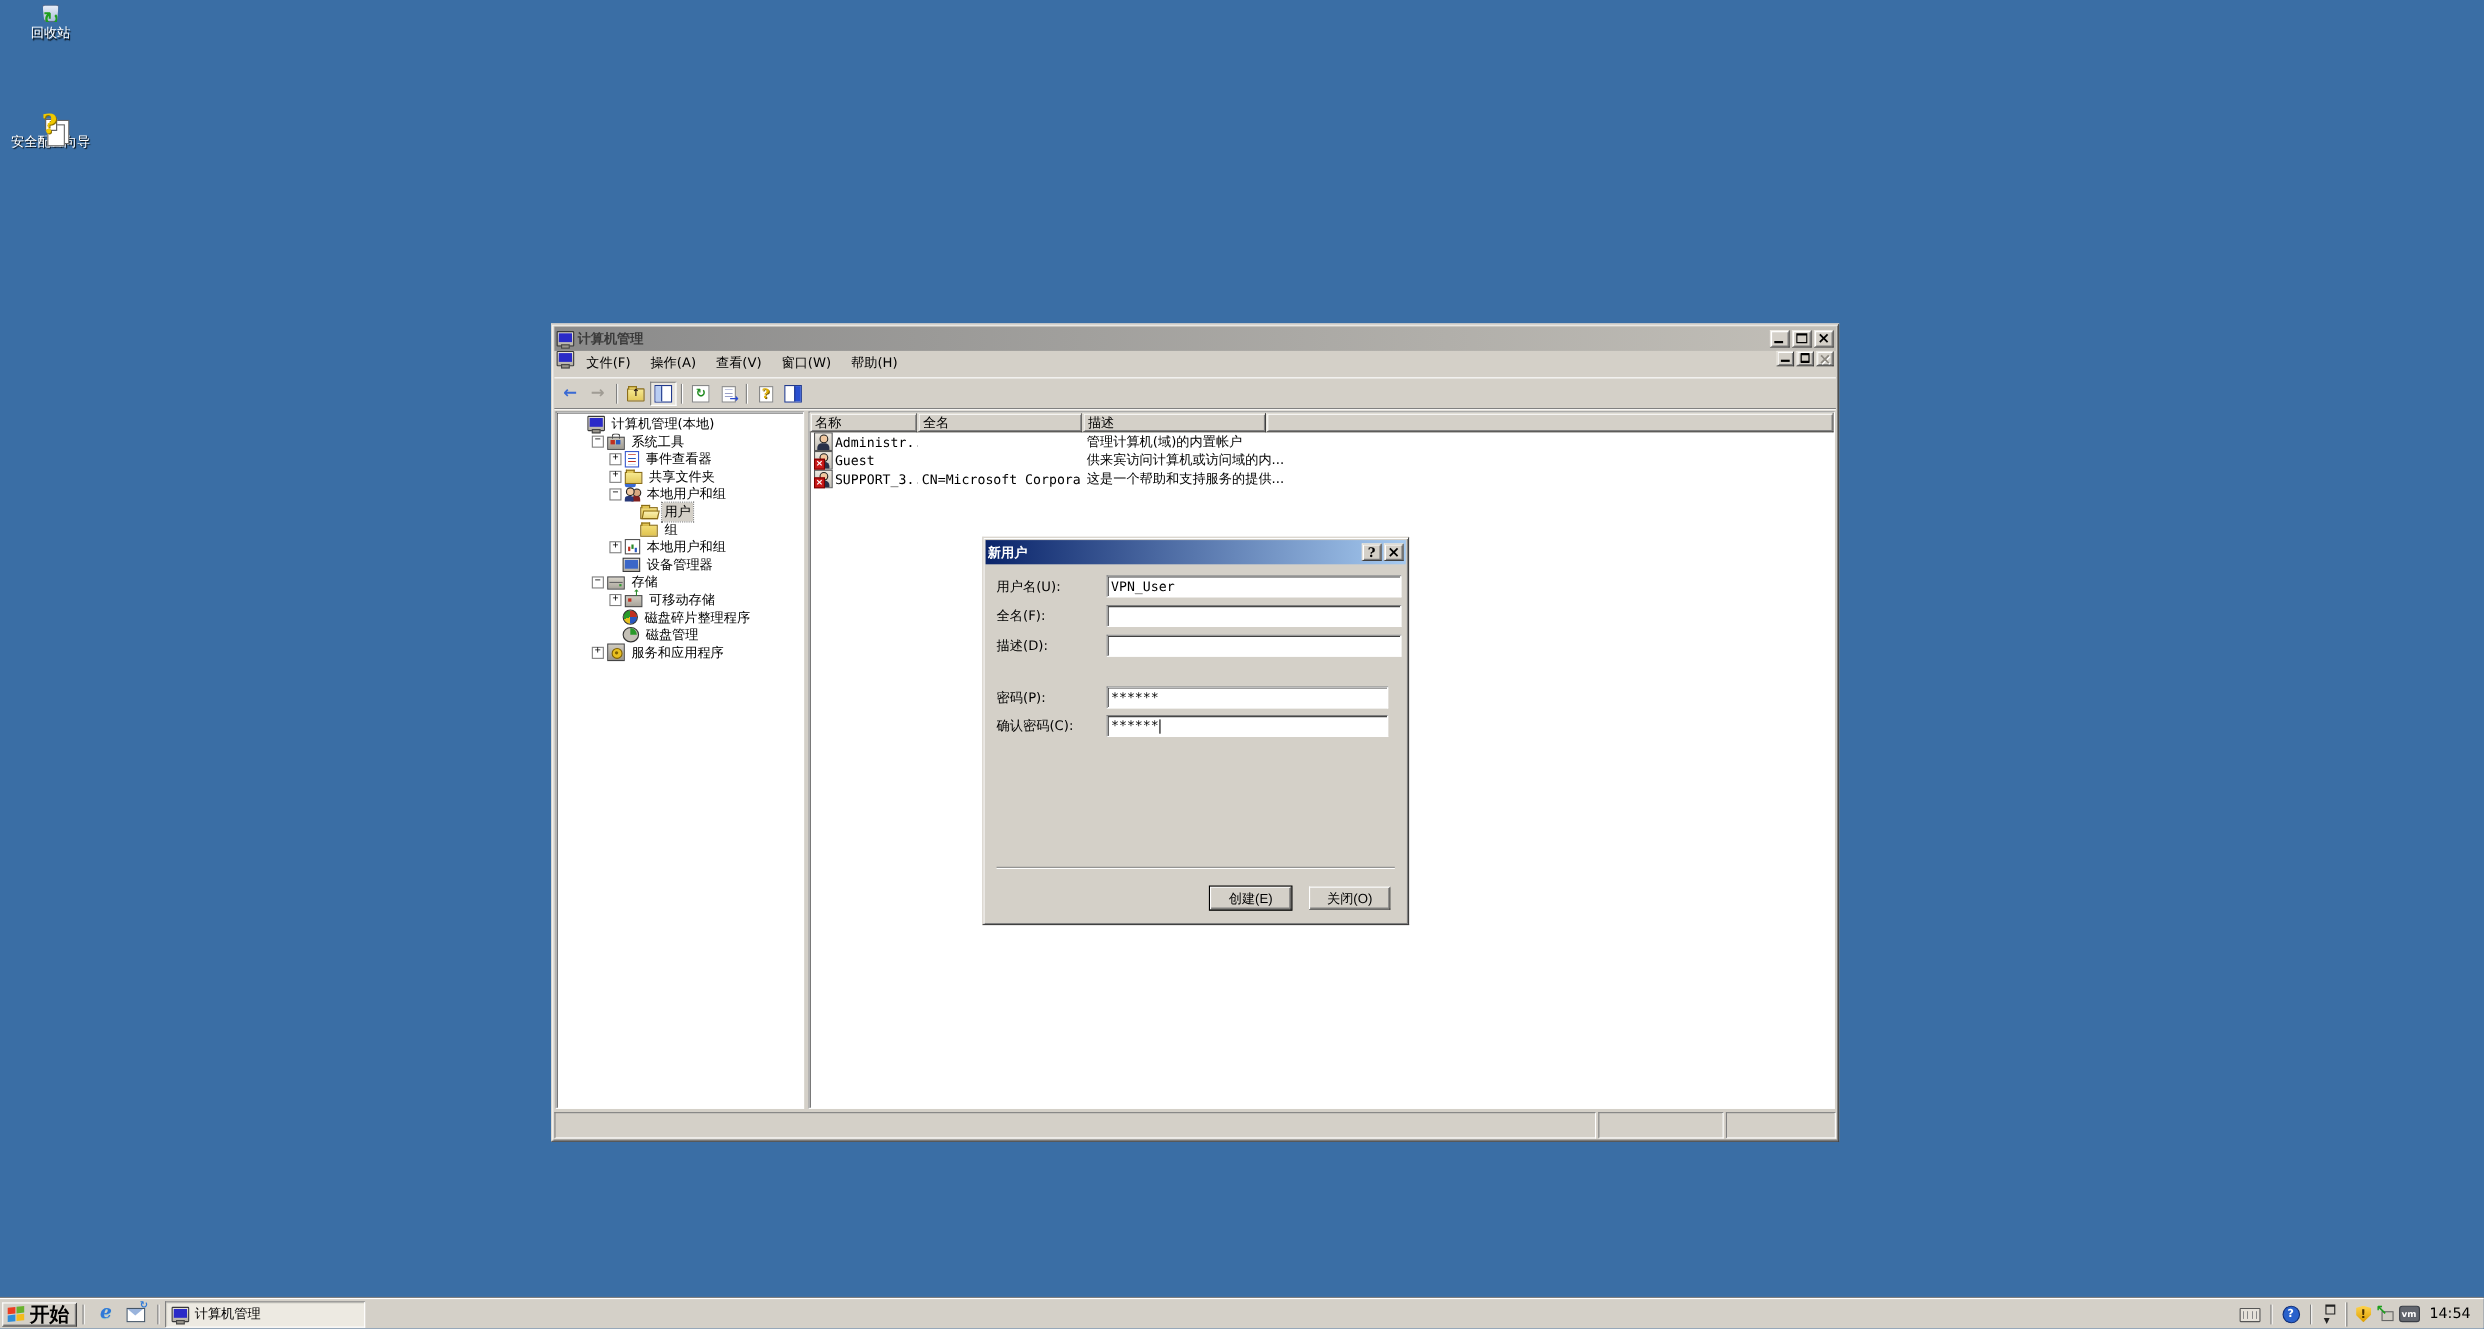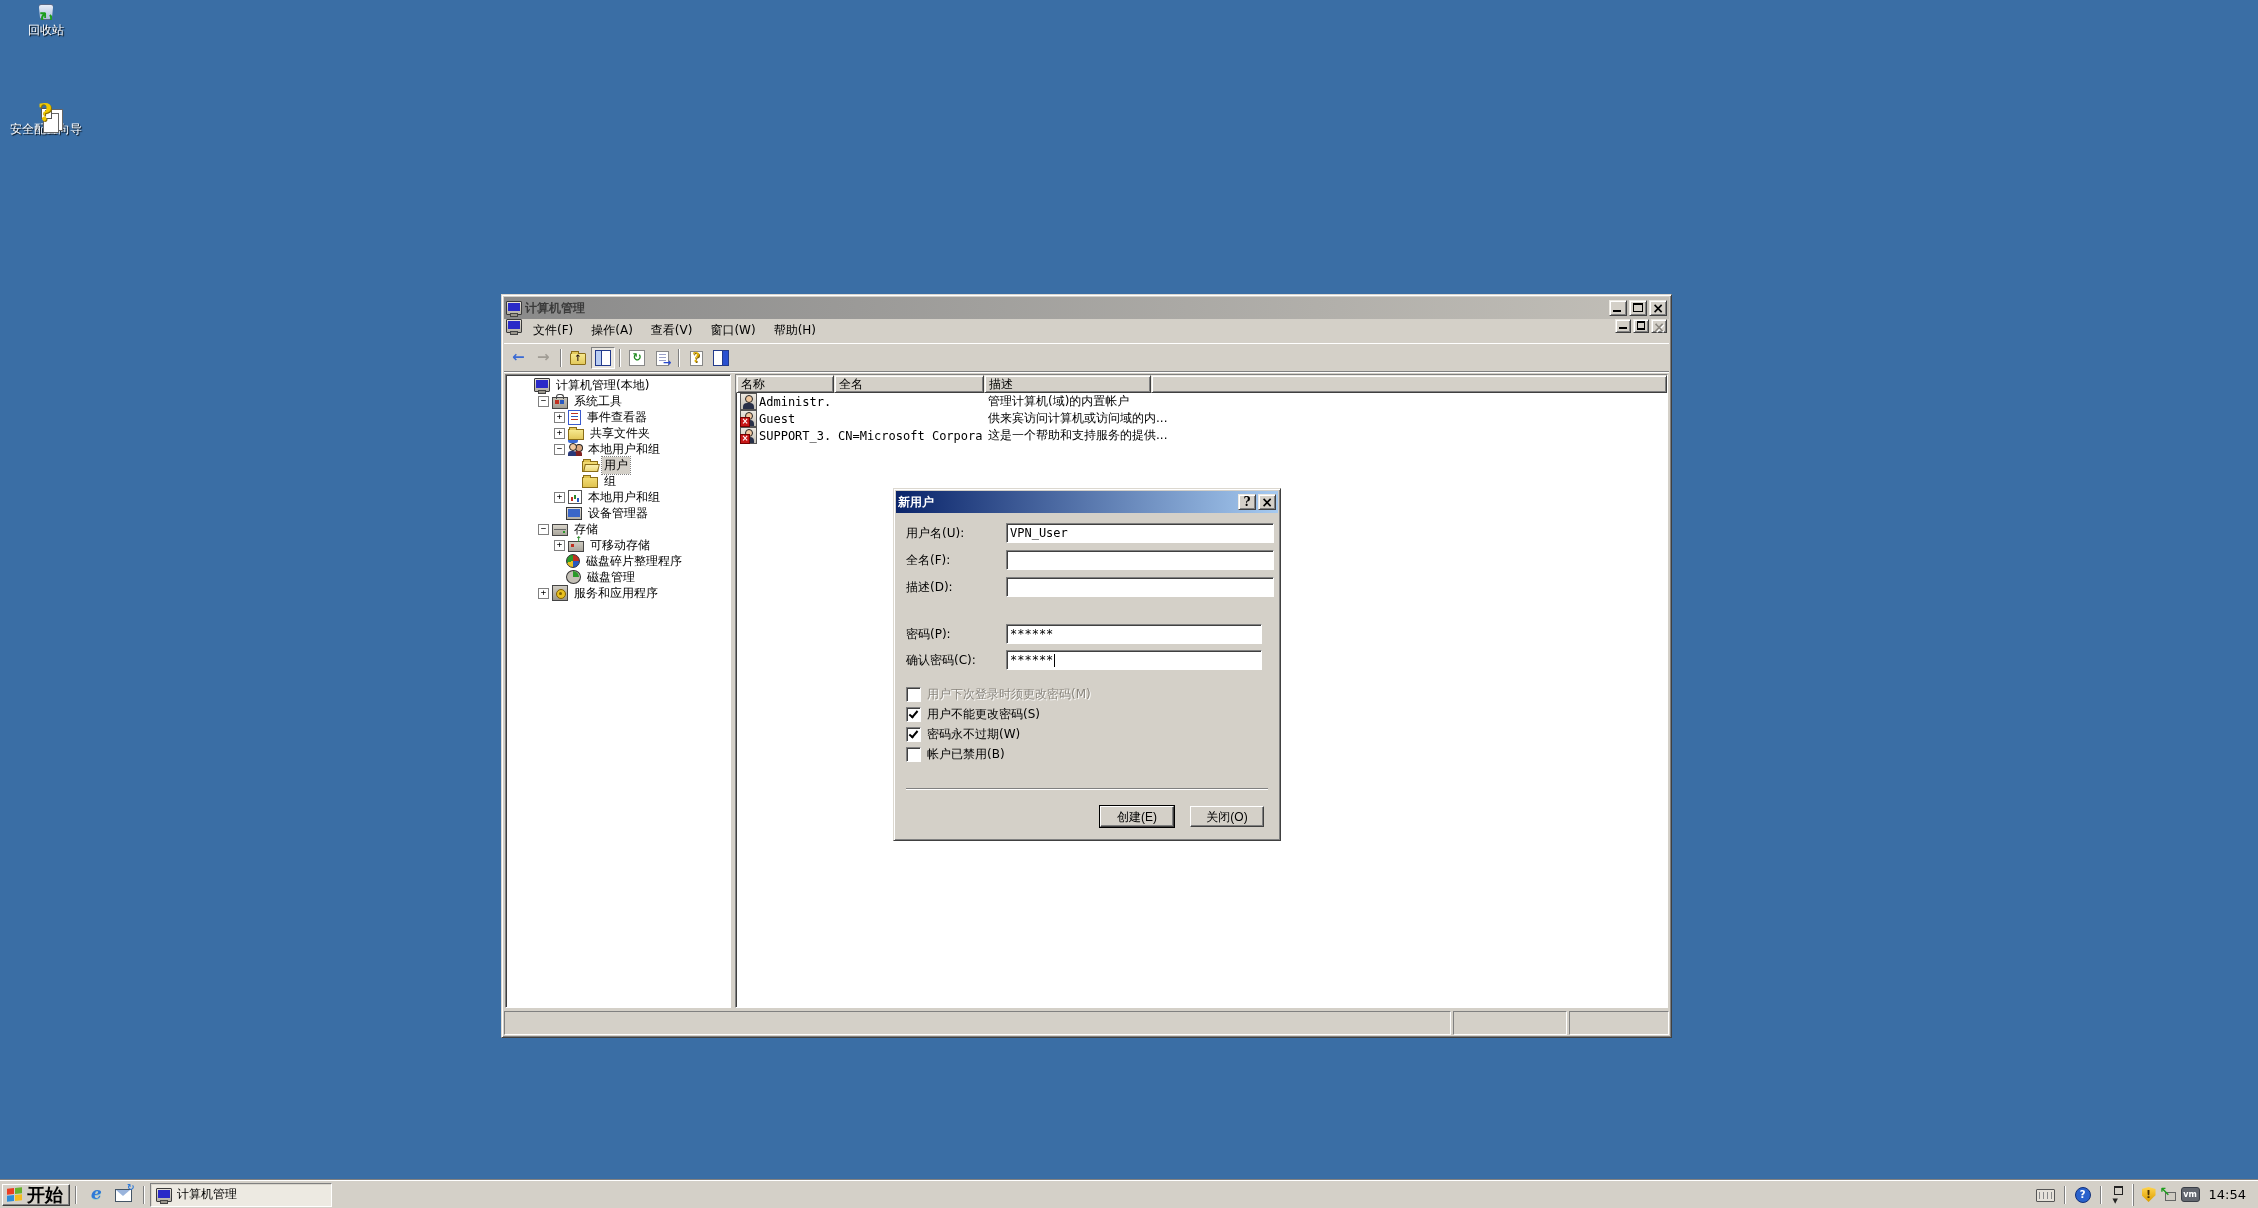--- a/index.html
+++ b/index.html
@@ -434,38 +434,20 @@
           </div>
         </div>
         <div class="frow f4">
           <span class="flabel">确认密码(C):</span>
           <div class="tinput pw">
             <span class="mono">******</span>
             <span class="caret"></span>
           </div>
         </div>
       </div>
-    <div class="checks" id="dlg-checks">
-        <div class="crow disabled">
-          <span class="cbox"></span>
-          <span class="clabel">用户下次登录时须更改密码(M)</span>
-        </div>
-        <div class="crow">
-          <span class="cbox checked"></span>
-          <span class="clabel">用户不能更改密码(S)</span>
-        </div>
-        <div class="crow">
-          <span class="cbox checked"></span>
-          <span class="clabel">密码永不过期(W)</span>
-        </div>
-        <div class="crow">
-          <span class="cbox"></span>
-          <span class="clabel">帐户已禁用(B)</span>
-        </div>
-      </div>
     <div class="dlg-sep"></div>
     <div id="dlg-buttons">
         <button class="pbtn b0 default">创建(E)</button>
         <button class="pbtn b1">关闭(O)</button>
       </div>
   </div>
 </div>
 
 <div id="taskbar">
   <button id="start-button">

